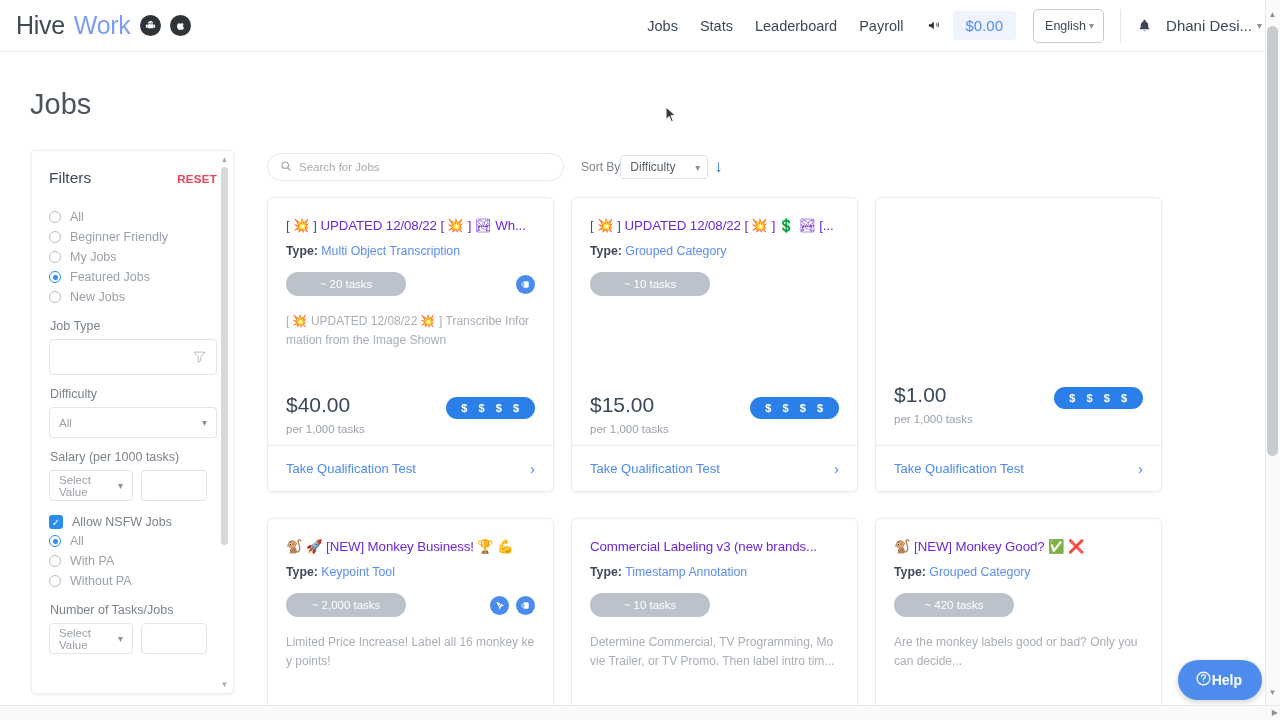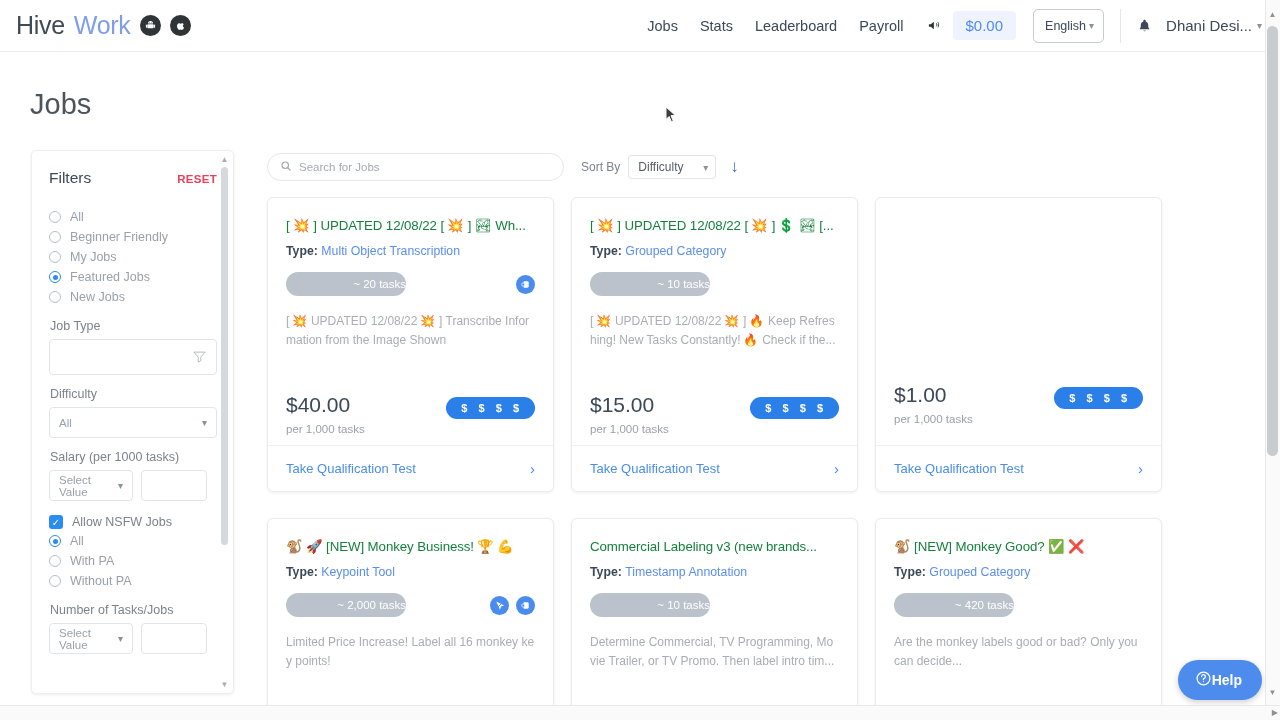--- a/index.html
+++ b/index.html
@@ -146,21 +146,21 @@
     position: absolute; left: 267px; top: 153px;
     width: 297px; height: 28px;
     border: 1px solid #e6e8eb; border-radius: 14px;
     display: flex; align-items: center; gap: 7px; padding: 0 12px;
     background: #fff;
   }
   .search-ph { font-size: 11.5px; color: #a5abb2; }
 
   .sortwrap {
     position: absolute; left: 581px; top: 155px;
-    display: flex; align-items: center; gap: 8px;
+    display: flex; align-items: center; 
   }
   .sort-label { font-size: 12px; color: #7b838c; }
   .sort-select {
     width: 88px; height: 24px; border: 1px solid #e2e5e8; border-radius: 3px;
     display: flex; align-items: center; justify-content: space-between;
     padding: 0 7px 0 9px; font-size: 12px; color: #545d66; background: #fff;
   }
   .sort-arrow { color: #2b6fe0; font-size: 17px; margin-left: 6px; cursor: pointer; }
 
   
@@ -176,33 +176,33 @@
     border-radius: 6px;
     box-shadow: 0 1px 3px rgba(0,0,0,0.06);
     overflow: hidden;
   }
   .card.r1 { height: 295px; top: 0; }
   .card.r2 { height: 295px; top: 321px; }
   .c1 { left: 0; }  .c2 { left: 304px; }  .c3 { left: 608px; }
 
   .card-body { padding: 19px 18px 0 18px; }
   .card-title {
-    font-size: 13.3px; color: #15803d; font-weight: 400;
+    font-size: 13.3px; color: #6d28d9; font-weight: 400;
     line-height: 17px; white-space: nowrap; overflow: hidden; text-overflow: ellipsis;
     letter-spacing: -0.1px;
   }
   .card-type {
     margin-top: 10px; font-size: 12.3px; color: #3c4858; font-weight: 700;
   }
   .card-type .tval { color: #5b8def; font-weight: 400; }
 
   .pill-row { display: flex; align-items: center; margin-top: 12px; height: 28px; }
   .task-pill {
     background: #b9c0c9; color: #fff; border-radius: 14px;
-    font-size: 11.5px; padding: 6px 0; width: 120px; text-align: right;
+    font-size: 11.5px; padding: 6px 0; width: 120px; text-align: center;
     opacity: .96;
   }
   .badges { margin-left: auto; display: flex; gap: 7px; }
   .badge-ico {
     width: 19px; height: 19px; border-radius: 50%; background: #4a8ced;
     display: flex; align-items: center; justify-content: center; color: #fff;
   }
 
   .card-desc {
     margin-top: 14px; font-size: 12px; color: #a8aeb5; line-height: 19px;
@@ -469,21 +469,20 @@
   <div class="card r1 c2">
     <div class="card-body">
       <div class="card-title">[ 💥 ] UPDATED 12/08/22 [ 💥 ] 💲 🏞 [...</div>
       <div class="card-type">
         <span>Type:</span>
         <span class="tval">Grouped Category</span>
       </div>
       <div class="pill-row">
         <span class="task-pill">~ 10 tasks</span>
       </div>
-      <div class="card-desc">[ 💥 UPDATED 12/08/22 💥 ] 🔥 Keep Refreshing! New Tasks Constantly! 🔥 Check if the...</div>
     </div>
     <div class="price-row">
       <div>
         <div class="price">$15.00</div>
         <div class="price-sub">per 1,000 tasks</div>
       </div>
       <span class="dollars">$ $ $ $</span>
     </div>
     <div class="card-foot">
       <span class="qual-link">Take Qualification Test</span>

